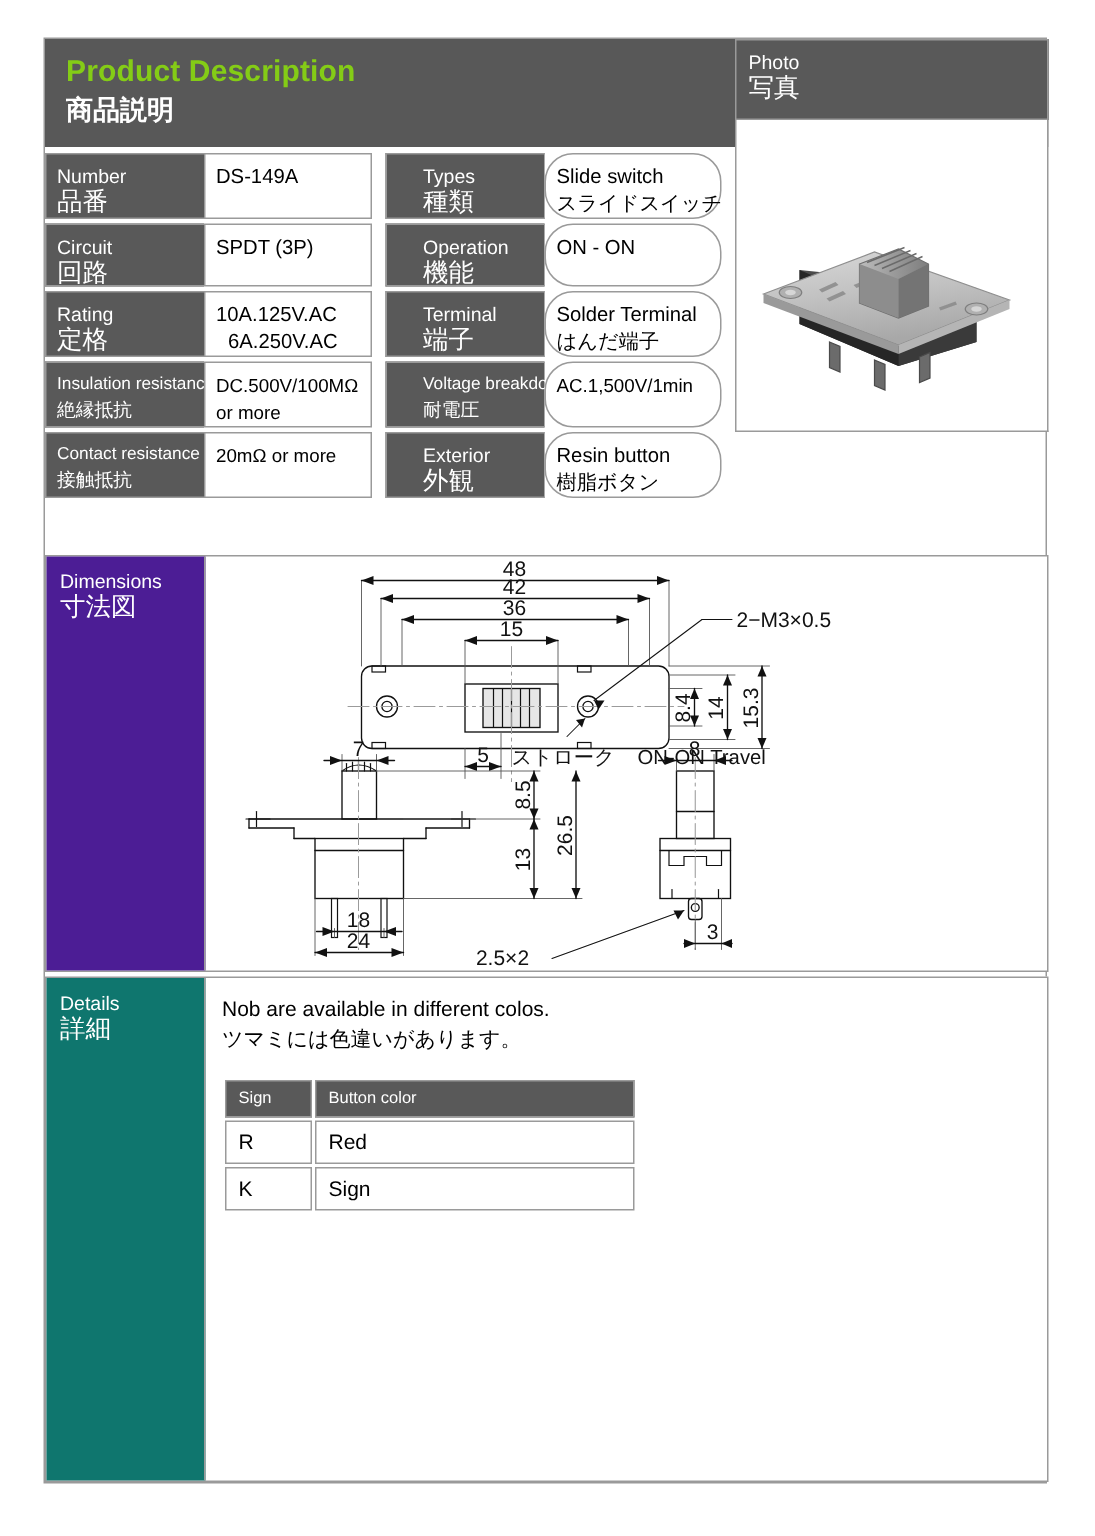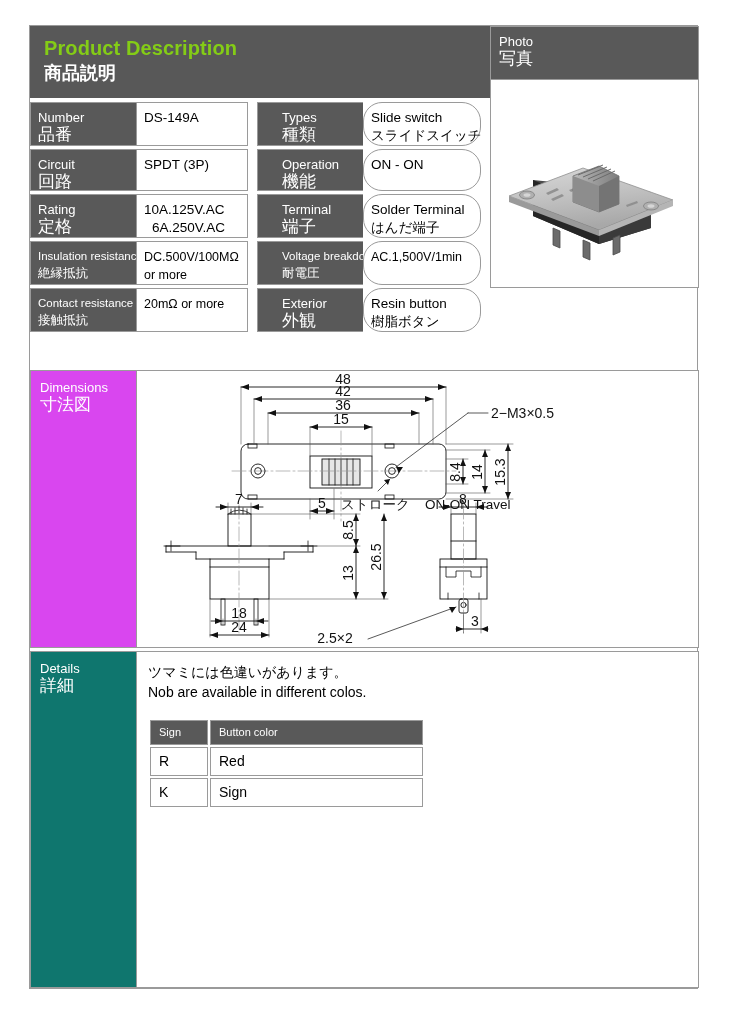--- a/index.html
+++ b/index.html
@@ -124,21 +124,21 @@
     border: 1px solid #9a9a9a;
     box-sizing: border-box;
     background: #ffffff;
   }
   .dims-label {
     position: absolute;
     left: 0;
     top: 0;
     width: 106px;
     height: 276px;
-    background: #d946ef;
+    background: #4c1d95;
     color: #ffffff;
     box-sizing: border-box;
     padding: 8px 0 0 9px;
     border-right: 1px solid #9a9a9a;
   }
   .dims-canvas {
     position: absolute;
     left: 107px;
     top: 0;
     width: 561px;
@@ -641,22 +641,22 @@
       </svg>
     </div>
   </div>
 
   <div class="details">
     <div class="details-label">
       <div class="lbl-en">Details</div>
       <div class="lbl-jp">詳細</div>
     </div>
     <div class="details-body">
+      <div class="details-note">Nob are available in different colos.</div>
       <div class="details-note">ツマミには色違いがあります。</div>
-      <div class="details-note">Nob are available in different colos.</div>
 
       <table class="color-table">
         <thead>
           <tr>
             <th class="th-sign">Sign</th>
             <th class="th-color">Button color</th>
           </tr>
         </thead>
         <tbody>
           <tr>

